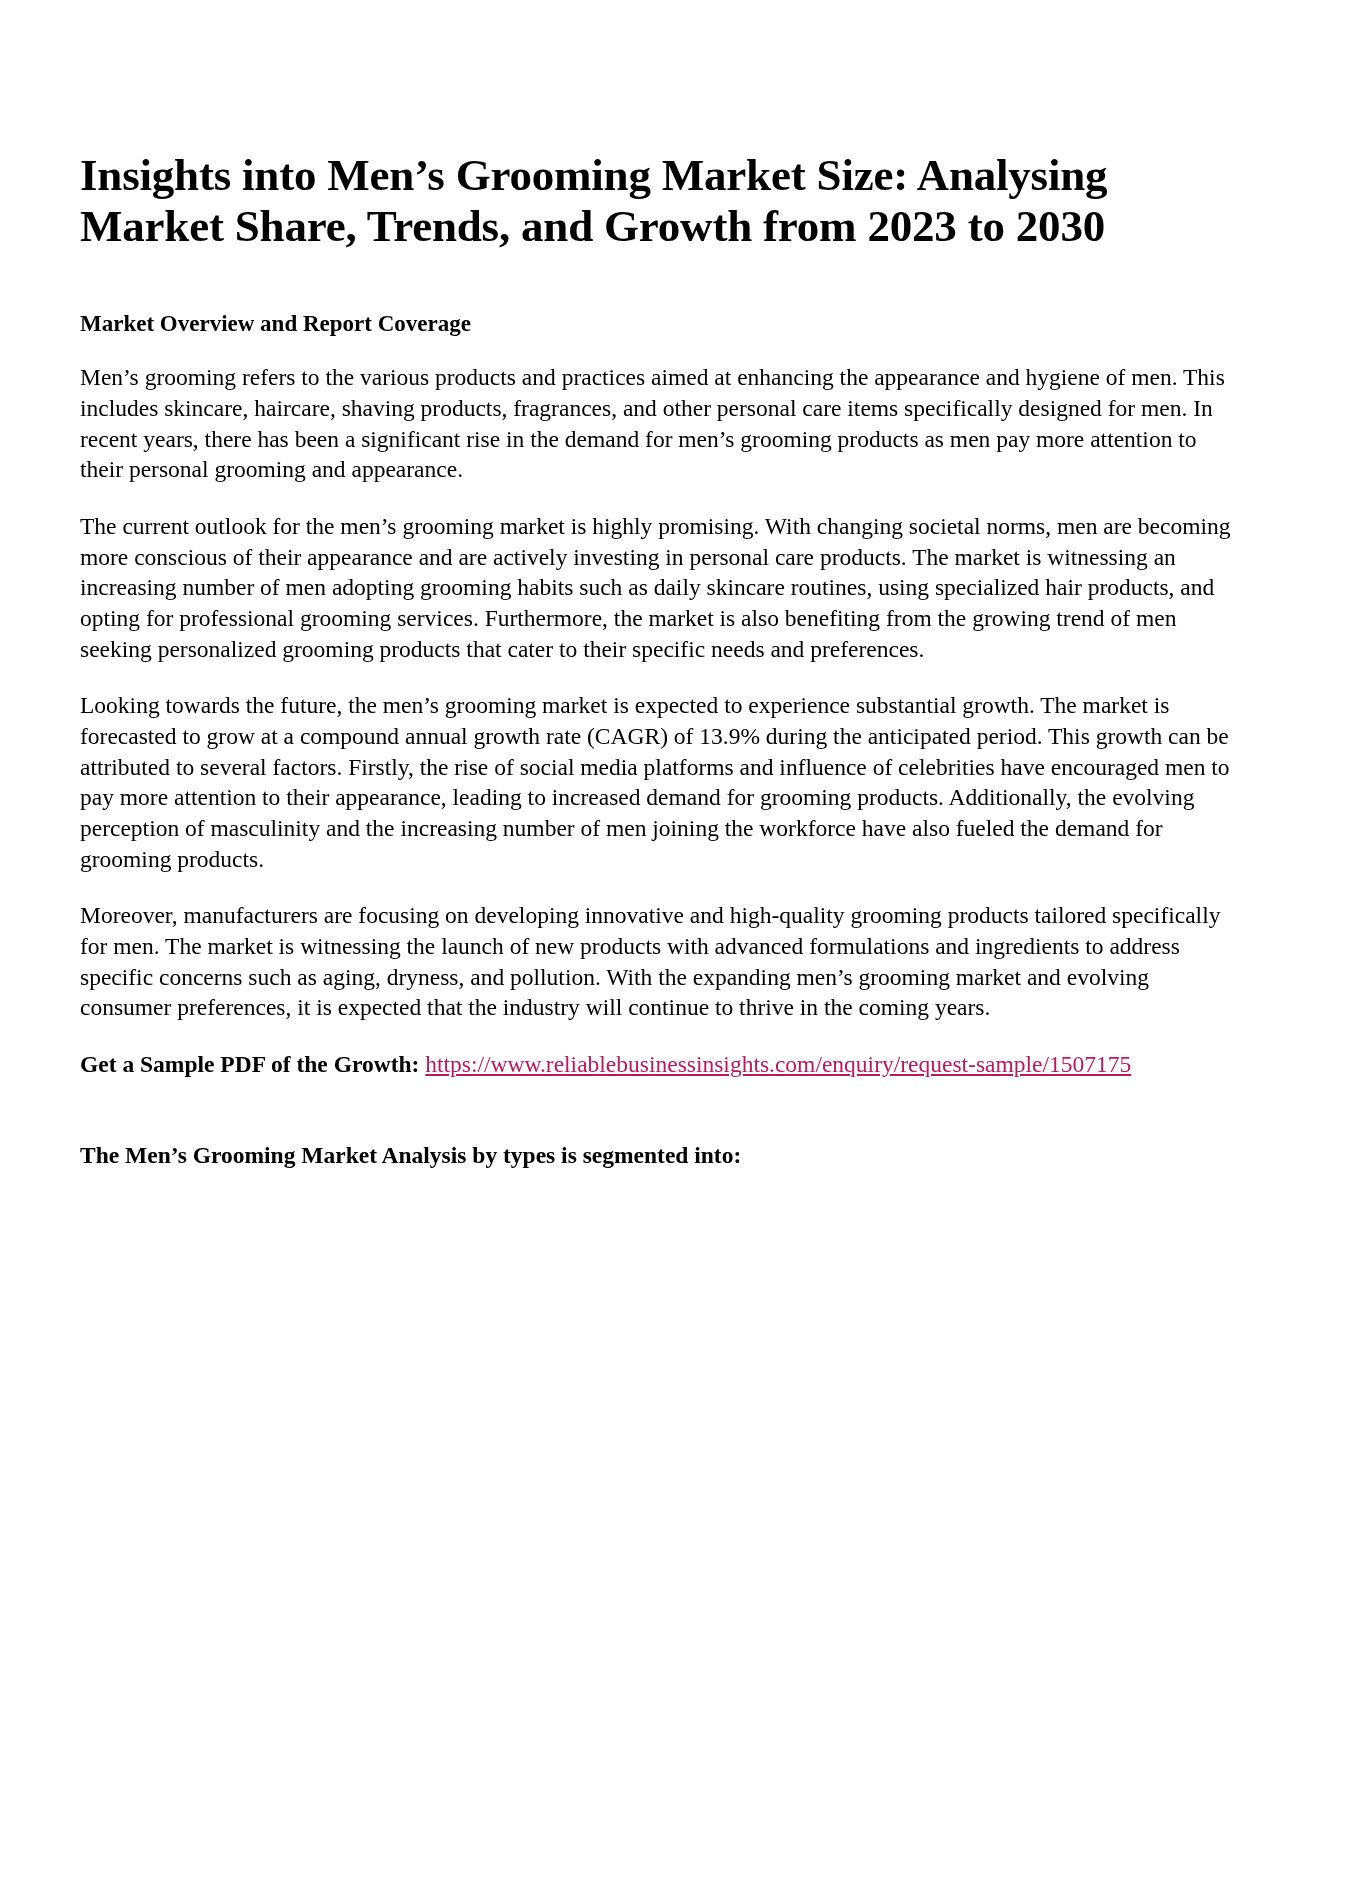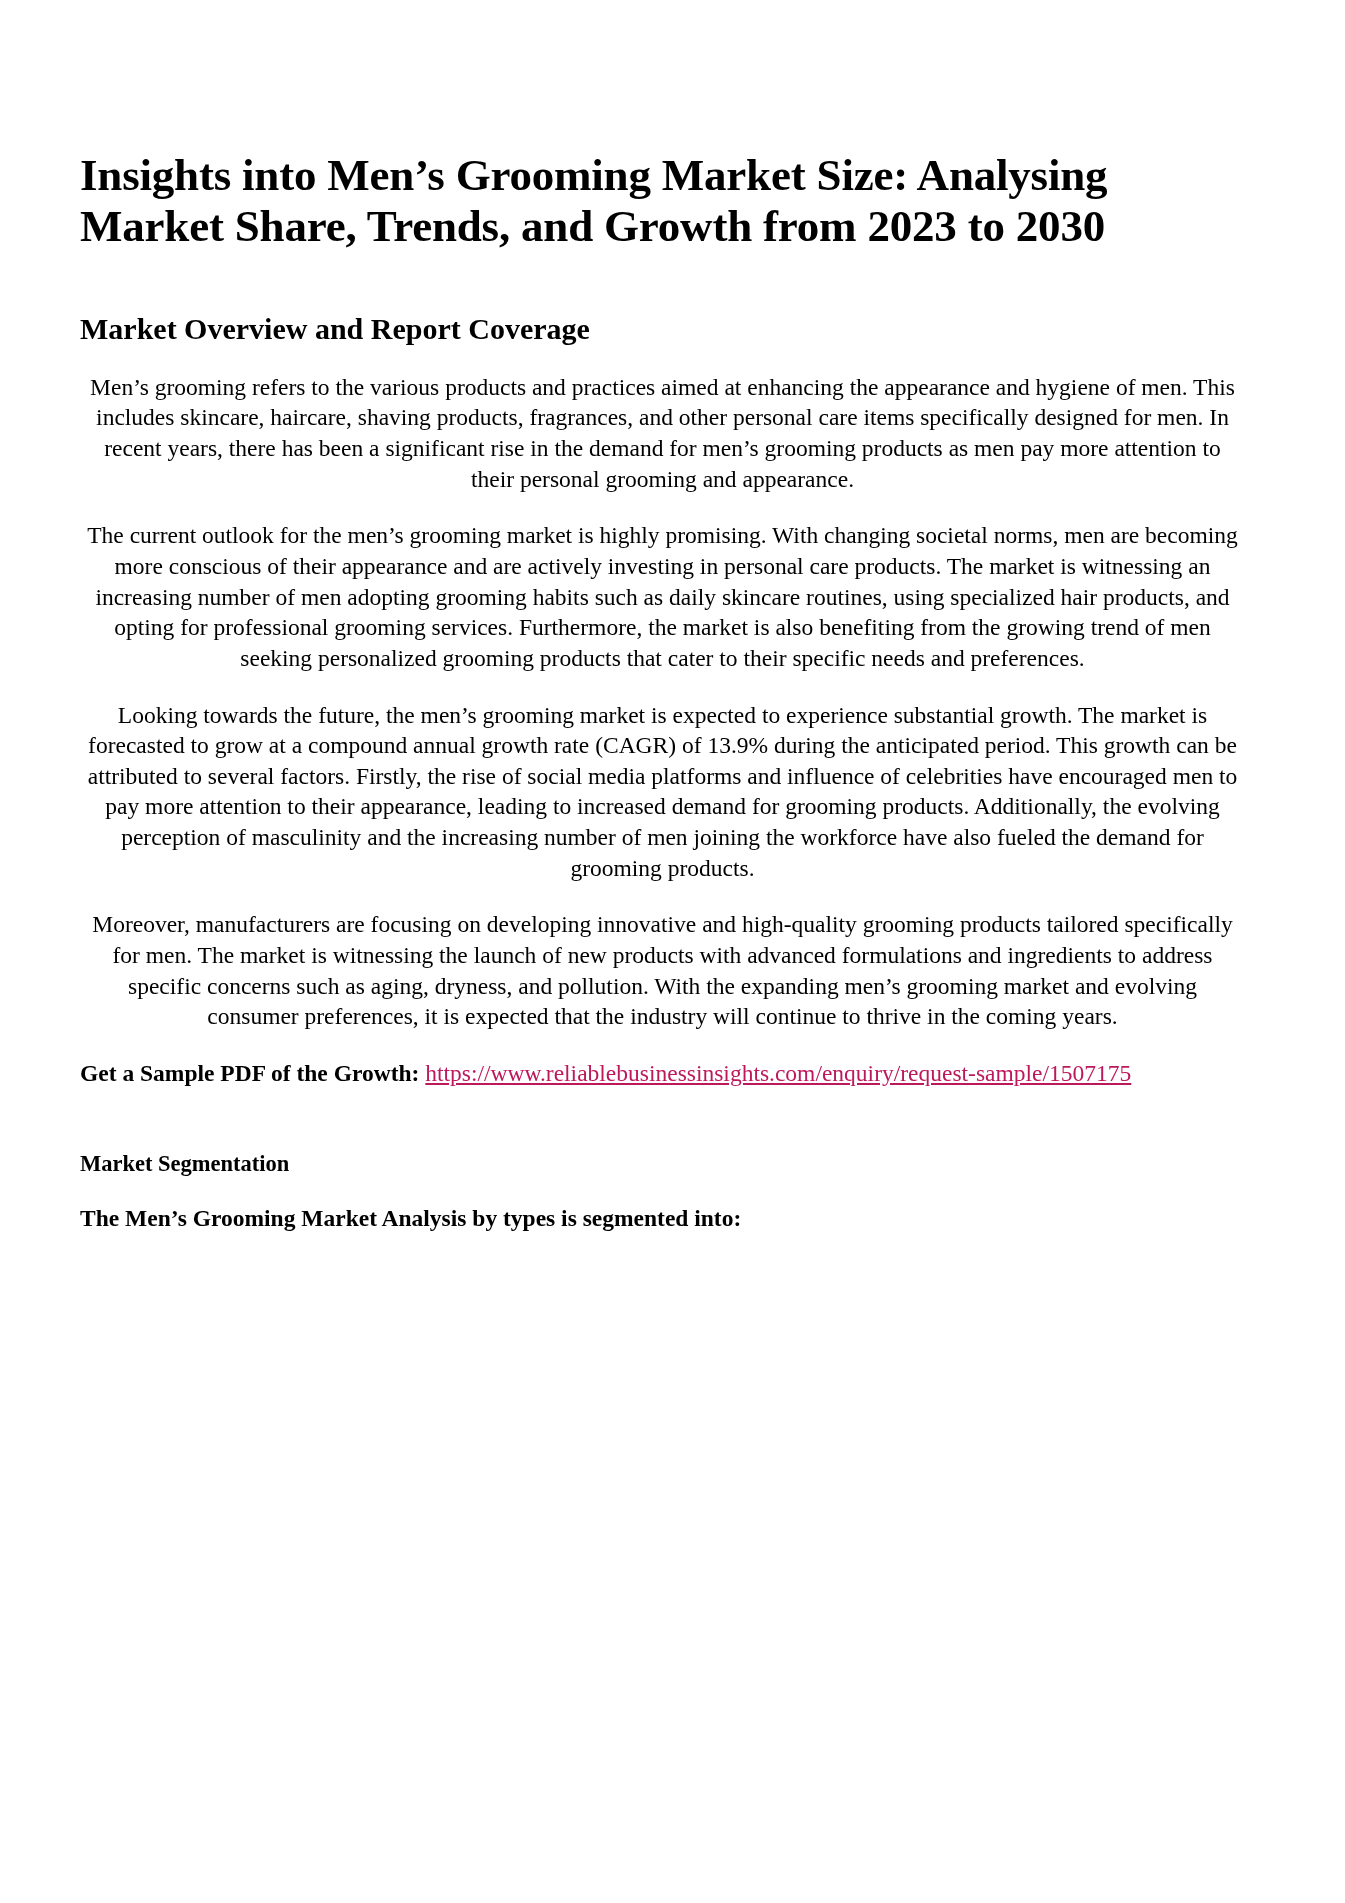--- a/index.html
+++ b/index.html
@@ -23,30 +23,30 @@
   }
   .doc-title {
     font-size: 45px;
     font-weight: bold;
     line-height: 1.14;
     letter-spacing: -0.2px;
     margin: 0 0 56px 0;
     max-width: 1100px;
   }
   .section-heading {
-    font-size: 30px;
+    font-size: 23px;
     font-weight: bold;
     line-height: 1.3;
     margin: 0 0 24px 0;
   }
   .body-paragraph {
     font-size: 23.5px;
     line-height: 1.305;
     margin: 0 0 26px 0;
-    text-align: center;
+    text-align: left;
     max-width: 1165px;
   }
   .body-paragraph:last-of-type {
     margin-bottom: 0;
   }
   .cta-paragraph {
     font-size: 23.5px;
     line-height: 1.305;
     margin: 26px 0 0 0;
     max-width: 1165px;
@@ -99,18 +99,17 @@
   <p class="body-paragraph">The current outlook for the men’s grooming market is highly promising. With changing societal norms, men are becoming more conscious of their appearance and are actively investing in personal care products. The market is witnessing an increasing number of men adopting grooming habits such as daily skincare routines, using specialized hair products, and opting for professional grooming services. Furthermore, the market is also benefiting from the growing trend of men seeking personalized grooming products that cater to their specific needs and preferences.</p>
 
   <p class="body-paragraph">Looking towards the future, the men’s grooming market is expected to experience substantial growth. The market is forecasted to grow at a compound annual growth rate (CAGR) of 13.9% during the anticipated period. This growth can be attributed to several factors. Firstly, the rise of social media platforms and influence of celebrities have encouraged men to pay more attention to their appearance, leading to increased demand for grooming products. Additionally, the evolving perception of masculinity and the increasing number of men joining the workforce have also fueled the demand for grooming products.</p>
 
   <p class="body-paragraph">Moreover, manufacturers are focusing on developing innovative and high-quality grooming products tailored specifically for men. The market is witnessing the launch of new products with advanced formulations and ingredients to address specific concerns such as aging, dryness, and pollution. With the expanding men’s grooming market and evolving consumer preferences, it is expected that the industry will continue to thrive in the coming years.</p>
 
   <p class="cta-paragraph"><span class="cta-label">Get a Sample PDF of the Growth:</span> <a class="cta-link" href="#">https://www.reliablebusinessinsights.com/enquiry/request-sample/1507175</a></p>
 
   <div class="spacer-block"></div>
 
-  <h2 class="seg-heading">Market Segmentation</h2>
 
   <p class="seg-subheading">The Men’s Grooming Market Analysis by types is segmented into:</p>
 
 
 </div>
 
 </body></html>

